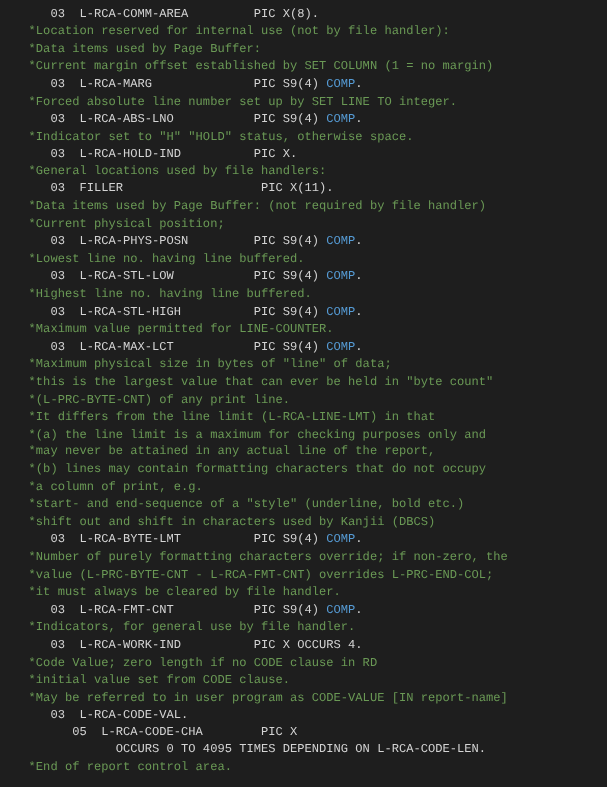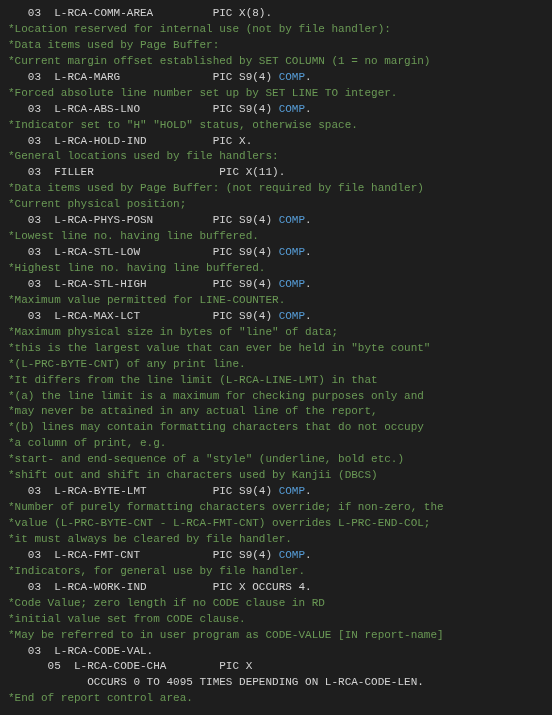--- a/index.html
+++ b/index.html
@@ -13,18 +13,19 @@
       font-family: 'Courier New', Courier, monospace;
       font-size: 11px;
       line-height: 1.45;
       width: 552px;
       min-height: 715px;
       overflow-x: hidden;
       padding: 6px 8px;
     }
     .code-block {
       white-space: pre;
+      margin-left: 18px;
     }
   </style>
 </head>
 <body>
 
 <div class="code-block" id="code-display"><div style="color: rgb(212, 212, 212);">   03  L-RCA-COMM-AREA         PIC X(8).</div><div style="color: rgb(106, 153, 85);">*Location reserved for internal use (not by file handler):</div><div style="color: rgb(106, 153, 85);">*Data items used by Page Buffer:</div><div style="color: rgb(106, 153, 85);">*Current margin offset established by SET COLUMN (1 = no margin)</div><div style="color: rgb(212, 212, 212);">   03  L-RCA-MARG              PIC S9(4) <span style="color:#569cd6;">COMP</span>.</div><div style="color: rgb(106, 153, 85);">*Forced absolute line number set up by SET LINE TO integer.</div><div style="color: rgb(212, 212, 212);">   03  L-RCA-ABS-LNO           PIC S9(4) <span style="color:#569cd6;">COMP</span>.</div><div style="color: rgb(106, 153, 85);">*Indicator set to "H" "HOLD" status, otherwise space.</div><div style="color: rgb(212, 212, 212);">   03  L-RCA-HOLD-IND          PIC X.</div><div style="color: rgb(106, 153, 85);">*General locations used by file handlers:</div><div style="color: rgb(212, 212, 212);">   03  FILLER                   PIC X(11).</div><div style="color: rgb(106, 153, 85);">*Data items used by Page Buffer: (not required by file handler)</div><div style="color: rgb(106, 153, 85);">*Current physical position;</div><div style="color: rgb(212, 212, 212);">   03  L-RCA-PHYS-POSN         PIC S9(4) <span style="color:#569cd6;">COMP</span>.</div><div style="color: rgb(106, 153, 85);">*Lowest line no. having line buffered.</div><div style="color: rgb(212, 212, 212);">   03  L-RCA-STL-LOW           PIC S9(4) <span style="color:#569cd6;">COMP</span>.</div><div style="color: rgb(106, 153, 85);">*Highest line no. having line buffered.</div><div style="color: rgb(212, 212, 212);">   03  L-RCA-STL-HIGH          PIC S9(4) <span style="color:#569cd6;">COMP</span>.</div><div style="color: rgb(106, 153, 85);">*Maximum value permitted for LINE-COUNTER.</div><div style="color: rgb(212, 212, 212);">   03  L-RCA-MAX-LCT           PIC S9(4) <span style="color:#569cd6;">COMP</span>.</div><div style="color: rgb(106, 153, 85);">*Maximum physical size in bytes of "line" of data;</div><div style="color: rgb(106, 153, 85);">*this is the largest value that can ever be held in "byte count"</div><div style="color: rgb(106, 153, 85);">*(L-PRC-BYTE-CNT) of any print line.</div><div style="color: rgb(106, 153, 85);">*It differs from the line limit (L-RCA-LINE-LMT) in that</div><div style="color: rgb(106, 153, 85);">*(a) the line limit is a maximum for checking purposes only and</div><div style="color: rgb(106, 153, 85);">*may never be attained in any actual line of the report,</div><div style="color: rgb(106, 153, 85);">*(b) lines may contain formatting characters that do not occupy</div><div style="color: rgb(106, 153, 85);">*a column of print, e.g.</div><div style="color: rgb(106, 153, 85);">*start- and end-sequence of a "style" (underline, bold etc.)</div><div style="color: rgb(106, 153, 85);">*shift out and shift in characters used by Kanjii (DBCS)</div><div style="color: rgb(212, 212, 212);">   03  L-RCA-BYTE-LMT          PIC S9(4) <span style="color:#569cd6;">COMP</span>.</div><div style="color: rgb(106, 153, 85);">*Number of purely formatting characters override; if non-zero, the</div><div style="color: rgb(106, 153, 85);">*value (L-PRC-BYTE-CNT - L-RCA-FMT-CNT) overrides L-PRC-END-COL;</div><div style="color: rgb(106, 153, 85);">*it must always be cleared by file handler.</div><div style="color: rgb(212, 212, 212);">   03  L-RCA-FMT-CNT           PIC S9(4) <span style="color:#569cd6;">COMP</span>.</div><div style="color: rgb(106, 153, 85);">*Indicators, for general use by file handler.</div><div style="color: rgb(212, 212, 212);">   03  L-RCA-WORK-IND          PIC X OCCURS 4.</div><div style="color: rgb(106, 153, 85);">*Code Value; zero length if no CODE clause in RD</div><div style="color: rgb(106, 153, 85);">*initial value set from CODE clause.</div><div style="color: rgb(106, 153, 85);">*May be referred to in user program as CODE-VALUE [IN report-name]</div><div style="color: rgb(212, 212, 212);">   03  L-RCA-CODE-VAL.</div><div style="color: rgb(212, 212, 212);">      05  L-RCA-CODE-CHA        PIC X</div><div style="color: rgb(212, 212, 212);">            OCCURS 0 TO 4095 TIMES DEPENDING ON L-RCA-CODE-LEN.</div><div style="color: rgb(106, 153, 85);">*End of report control area.</div></div>
 
 </body></html>

